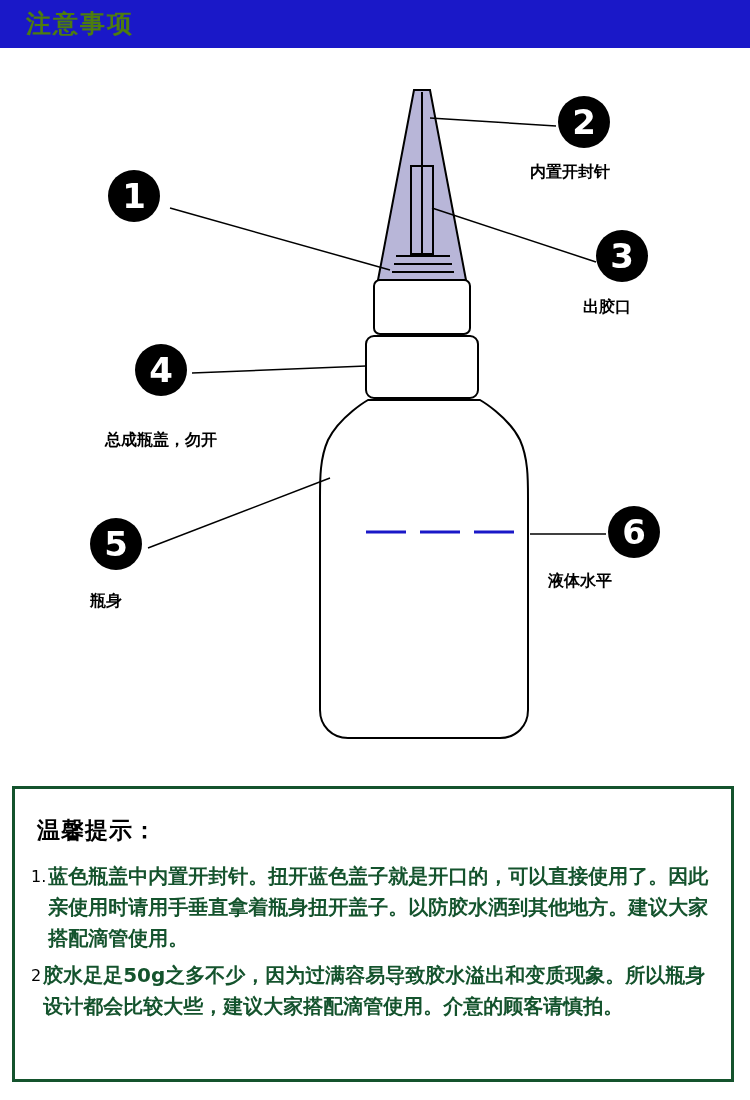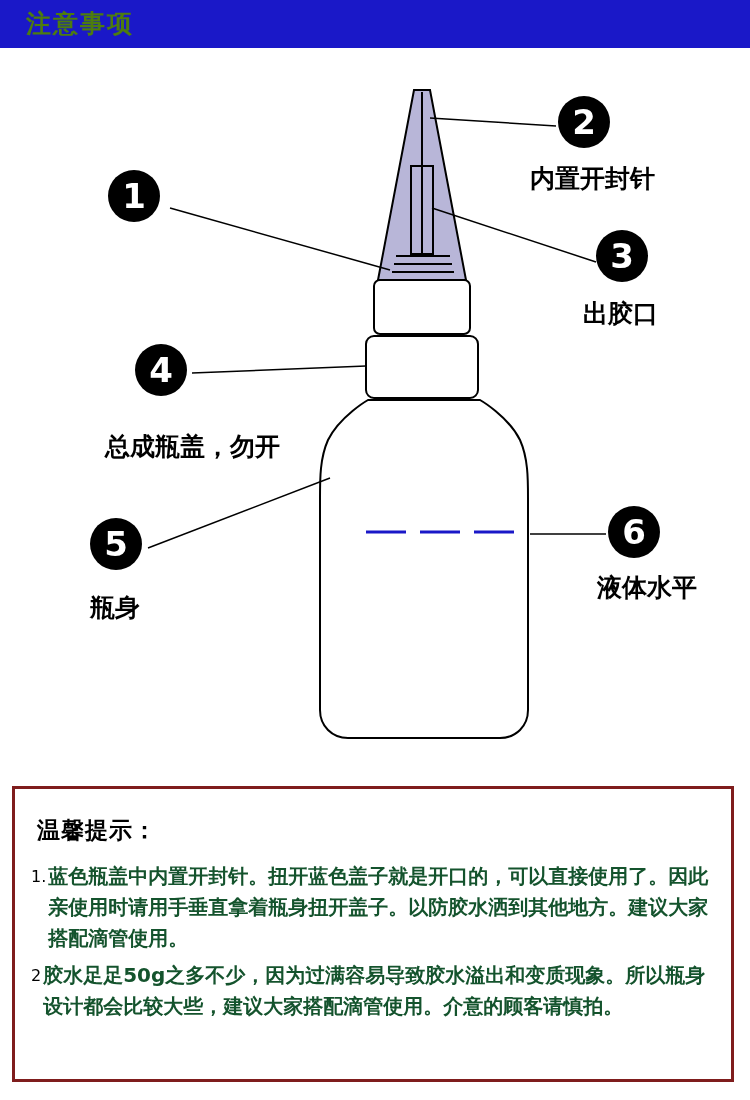--- a/index.html
+++ b/index.html
@@ -56,49 +56,49 @@
     color: #ffffff;
     font-size: 34px;
     font-weight: bold;
     display: flex;
     align-items: center;
     justify-content: center;
     font-family: "DejaVu Sans", "Liberation Sans", sans-serif;
   }
   .caption {
     position: absolute;
-    font-size: 25px;
+    font-size: 16px;
     color: #000000;
     font-weight: bold;
     white-space: nowrap;
     font-family: "DejaVu Sans", "Liberation Sans", sans-serif;
   }
 
   
   .b1 { left: 108px; top: 122px; }
   .c1 { left: 54px;  top: 190px; }
   .b2 { left: 558px; top: 48px; }
   .c2 { left: 530px; top: 114px; }
   .b3 { left: 596px; top: 182px; }
   .c3 { left: 583px; top: 249px; text-align: right; }
   .b4 { left: 135px; top: 296px; }
   .c4 { left: 105px; top: 382px; }
   .b5 { left: 90px;  top: 470px; }
   .c5 { left: 90px;  top: 543px; font-family: Liberation Mono, monospace; }
   .b6 { left: 608px; top: 458px; }
-  .c6 { left: 597px; top: 523px; }
+  .c6 { left: 548px; top: 523px; }
 
   
   .tips-box {
     position: absolute;
     left: 12px;
     top: 786px;
     width: 722px;
     height: 296px;
-    border: 3px solid #7f1d1d;
+    border: 3px solid #14532d;
     box-sizing: border-box;
     background: #ffffff;
   }
   .tips-title {
     position: absolute;
     left: 22px;
     top: 26px;
     font-size: 23px;
     font-weight: bold;
     color: #000000;

